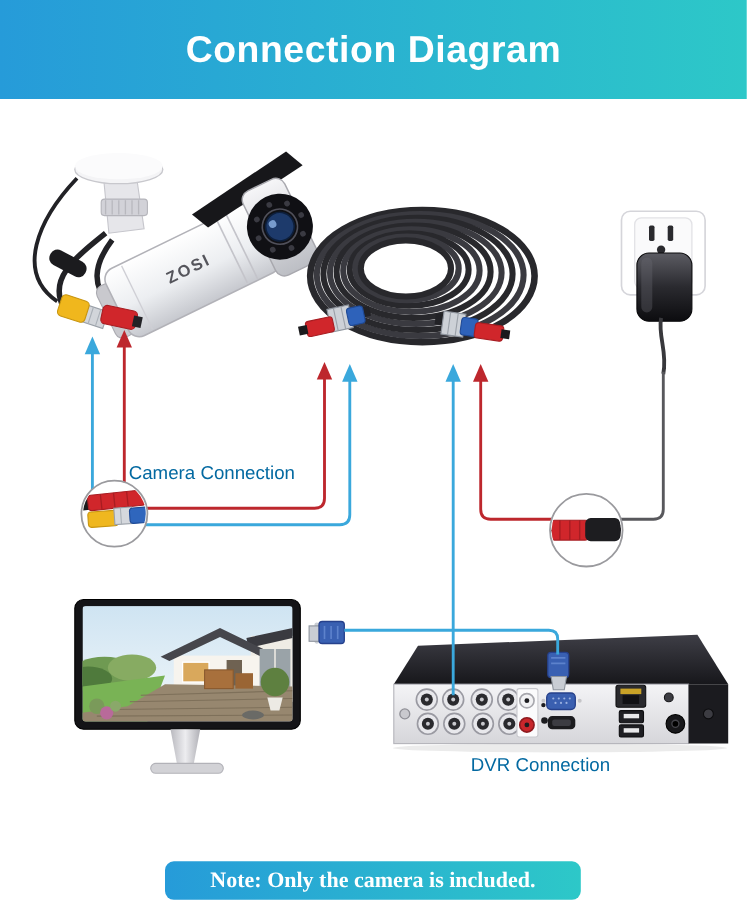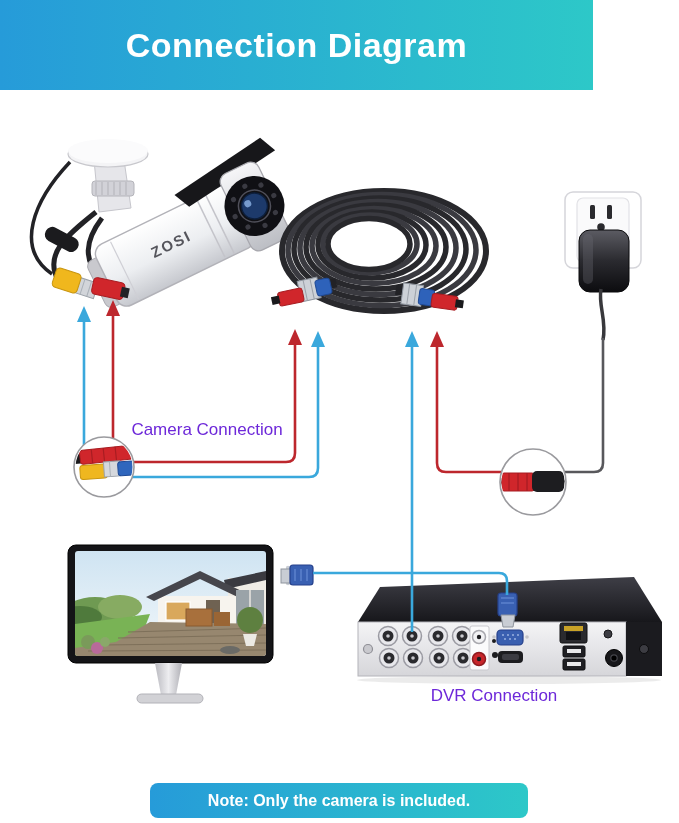--- a/index.html
+++ b/index.html
@@ -1,30 +1,30 @@
 <!DOCTYPE html>
 <html><head>
 <meta charset="utf-8">
 <style>
   html,body{margin:0;padding:0;background:#ffffff;}
   #stage{position:relative;width:679px;height:823px;background:#ffffff;overflow:hidden;
          font-family:"Liberation Sans",sans-serif;}
-  .banner{position:absolute;left:0;top:0;width:593px;height:90px;
+  .banner{position:absolute;left:0;top:0;width:679px;height:90px;
           background:linear-gradient(90deg,#269bd9 0%,#2dc8c8 100%);
           display:flex;align-items:center;justify-content:center;}
   .banner-title{color:#ffffff;font-size:34px;font-weight:bold;letter-spacing:.5px;}
   .note-banner{position:absolute;left:150px;top:783px;width:378px;height:35px;border-radius:8px;
           background:linear-gradient(90deg,#269bd9 0%,#2dc8c8 100%);
           display:flex;align-items:center;justify-content:center;}
-  .note-text{color:#ffffff;font-size:16px;font-weight:bold;}
-  .diagram-label{position:absolute;width:180px;text-align:center;
-          color:#6d28d9;font-size:17px;font-weight:400;}
+  .note-text{color:#ffffff;font-size:20px;font-weight:bold;font-family:Liberation Serif, serif;}
+  .diagram-label{position:absolute;width:180px;text-align:left;
+          color:#0369a1;font-size:17px;font-weight:400;}
   #label-camera{left:117px;top:420px;}
   #label-power{left:432px;top:421px;}
-  #label-dvr{left:404px;top:686px;}
+  #label-dvr{left:428px;top:686px;}
   #label-display{left:96px;top:718px;}
   svg{position:absolute;left:0;top:0;}
 </style>
 </head>
 <body>
 
 <div id="stage">
 
   <div class="banner">
     <div class="banner-title">Connection Diagram</div>

